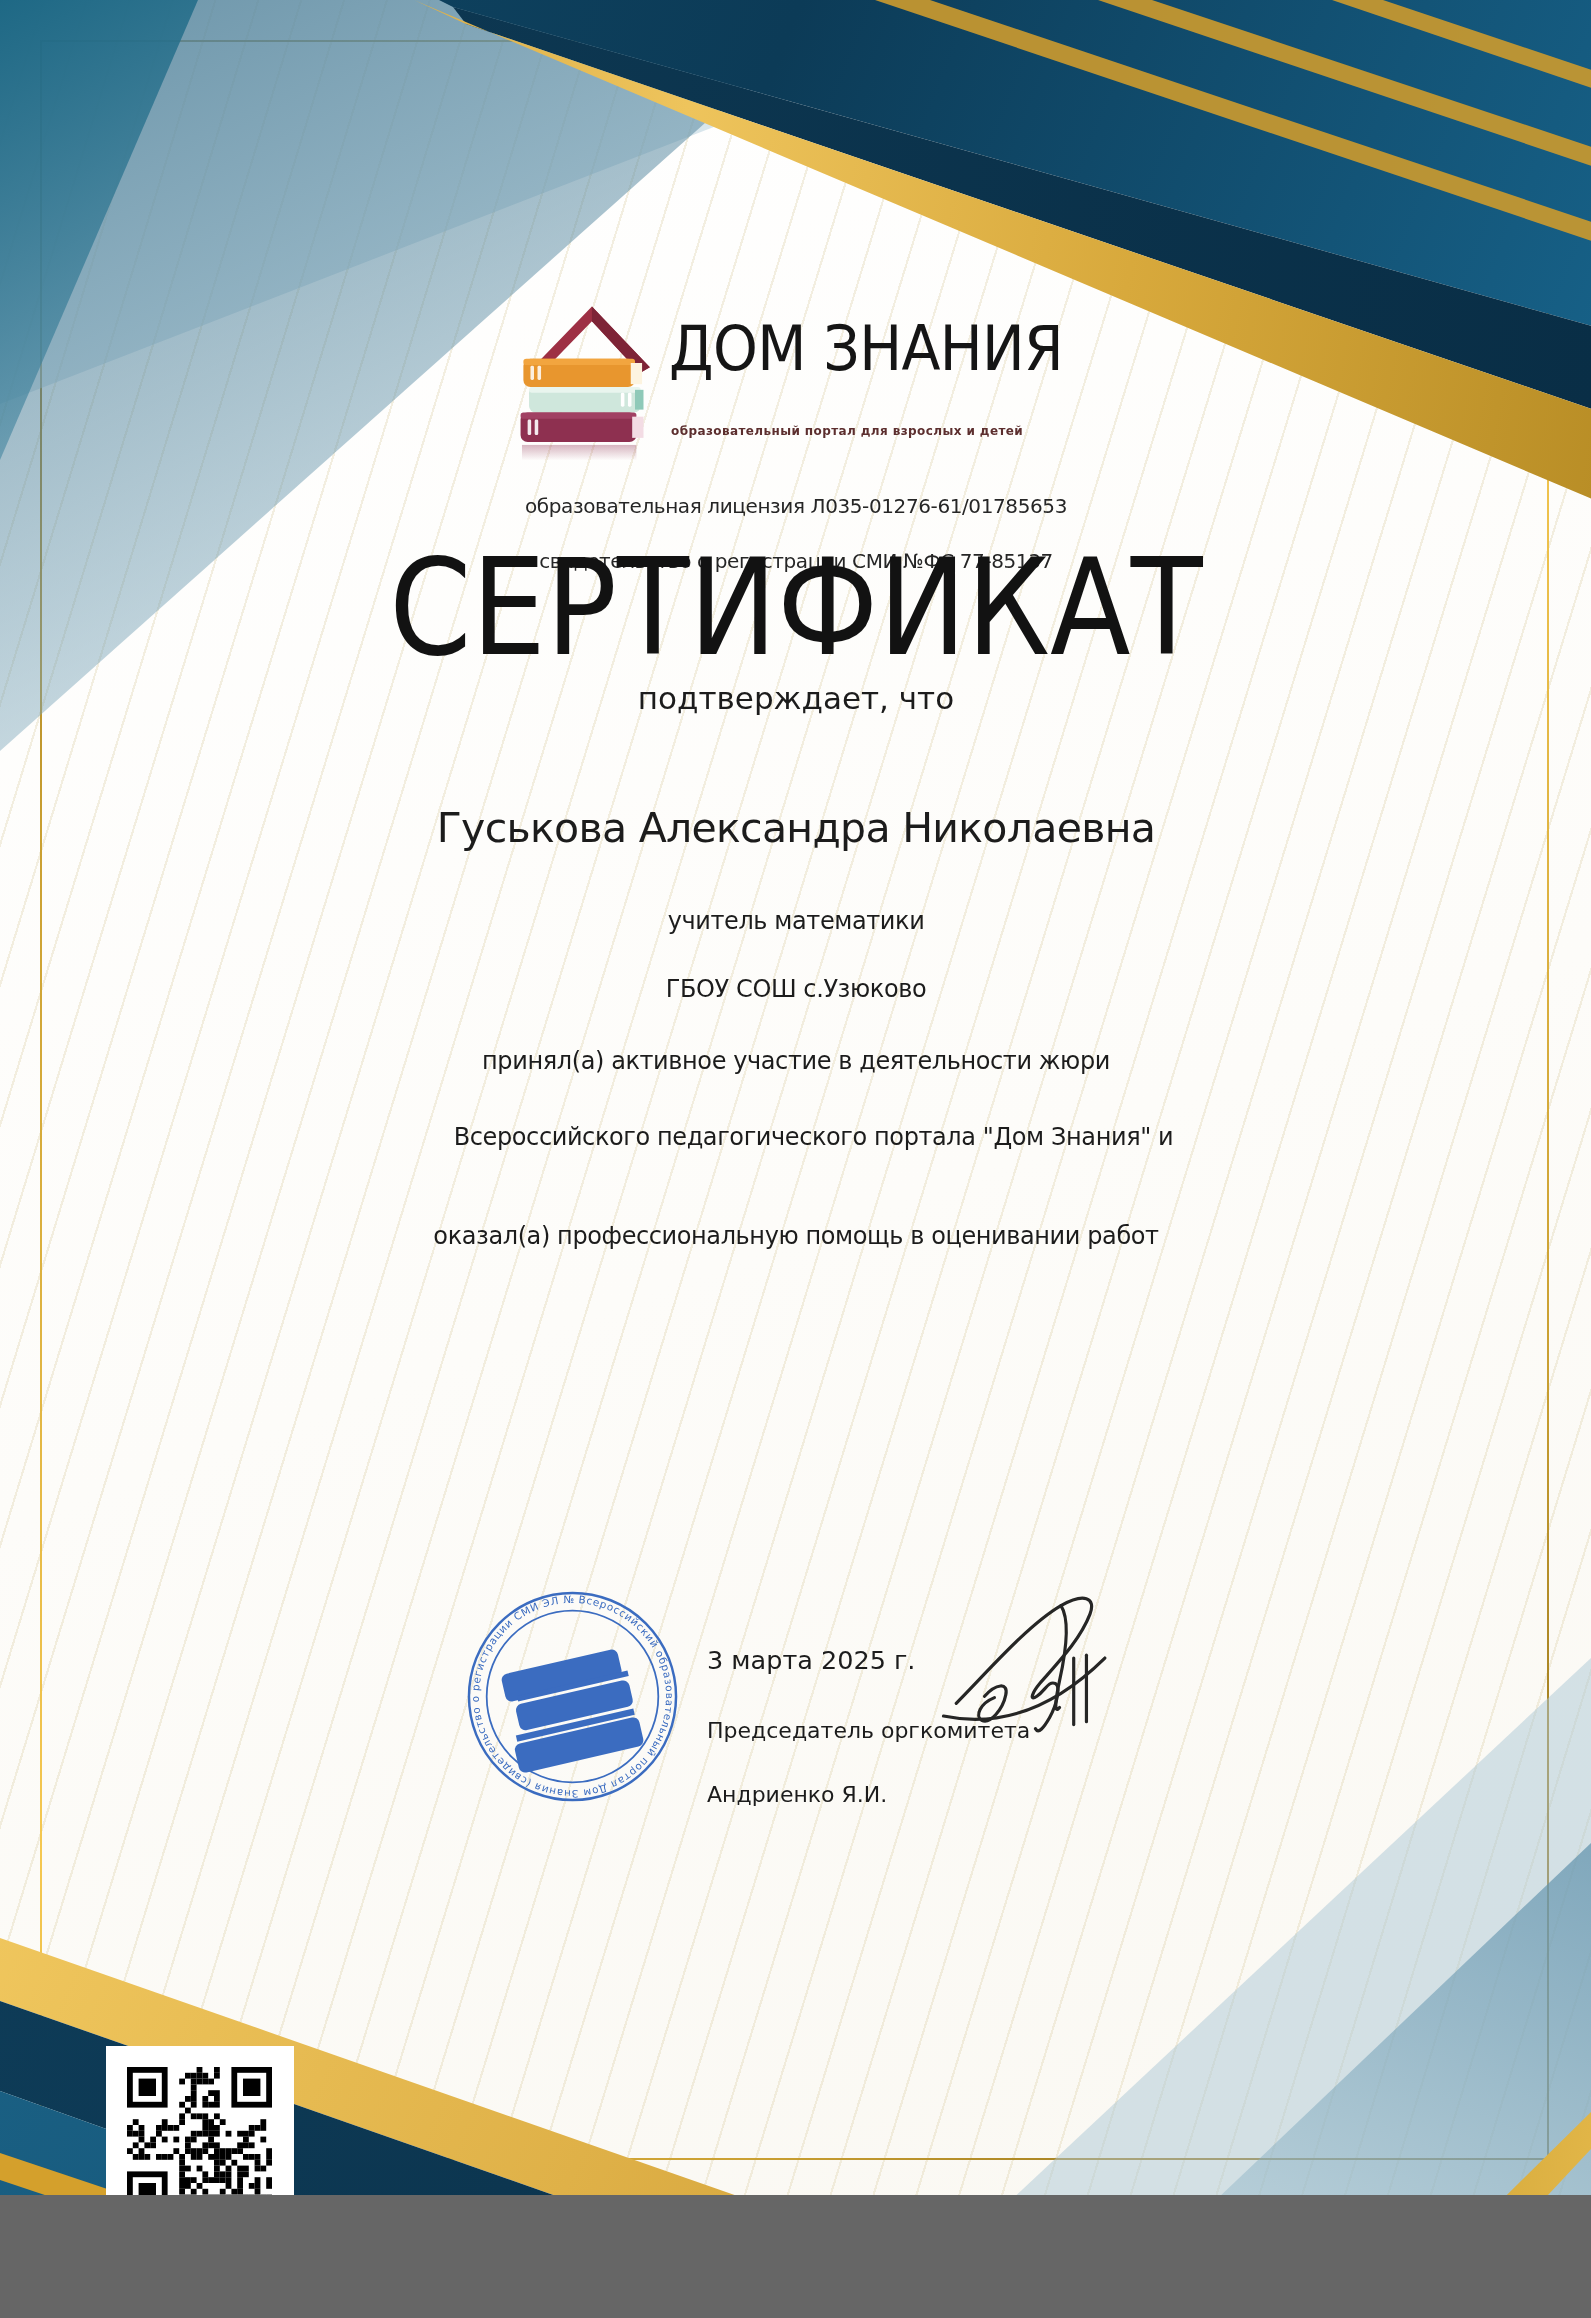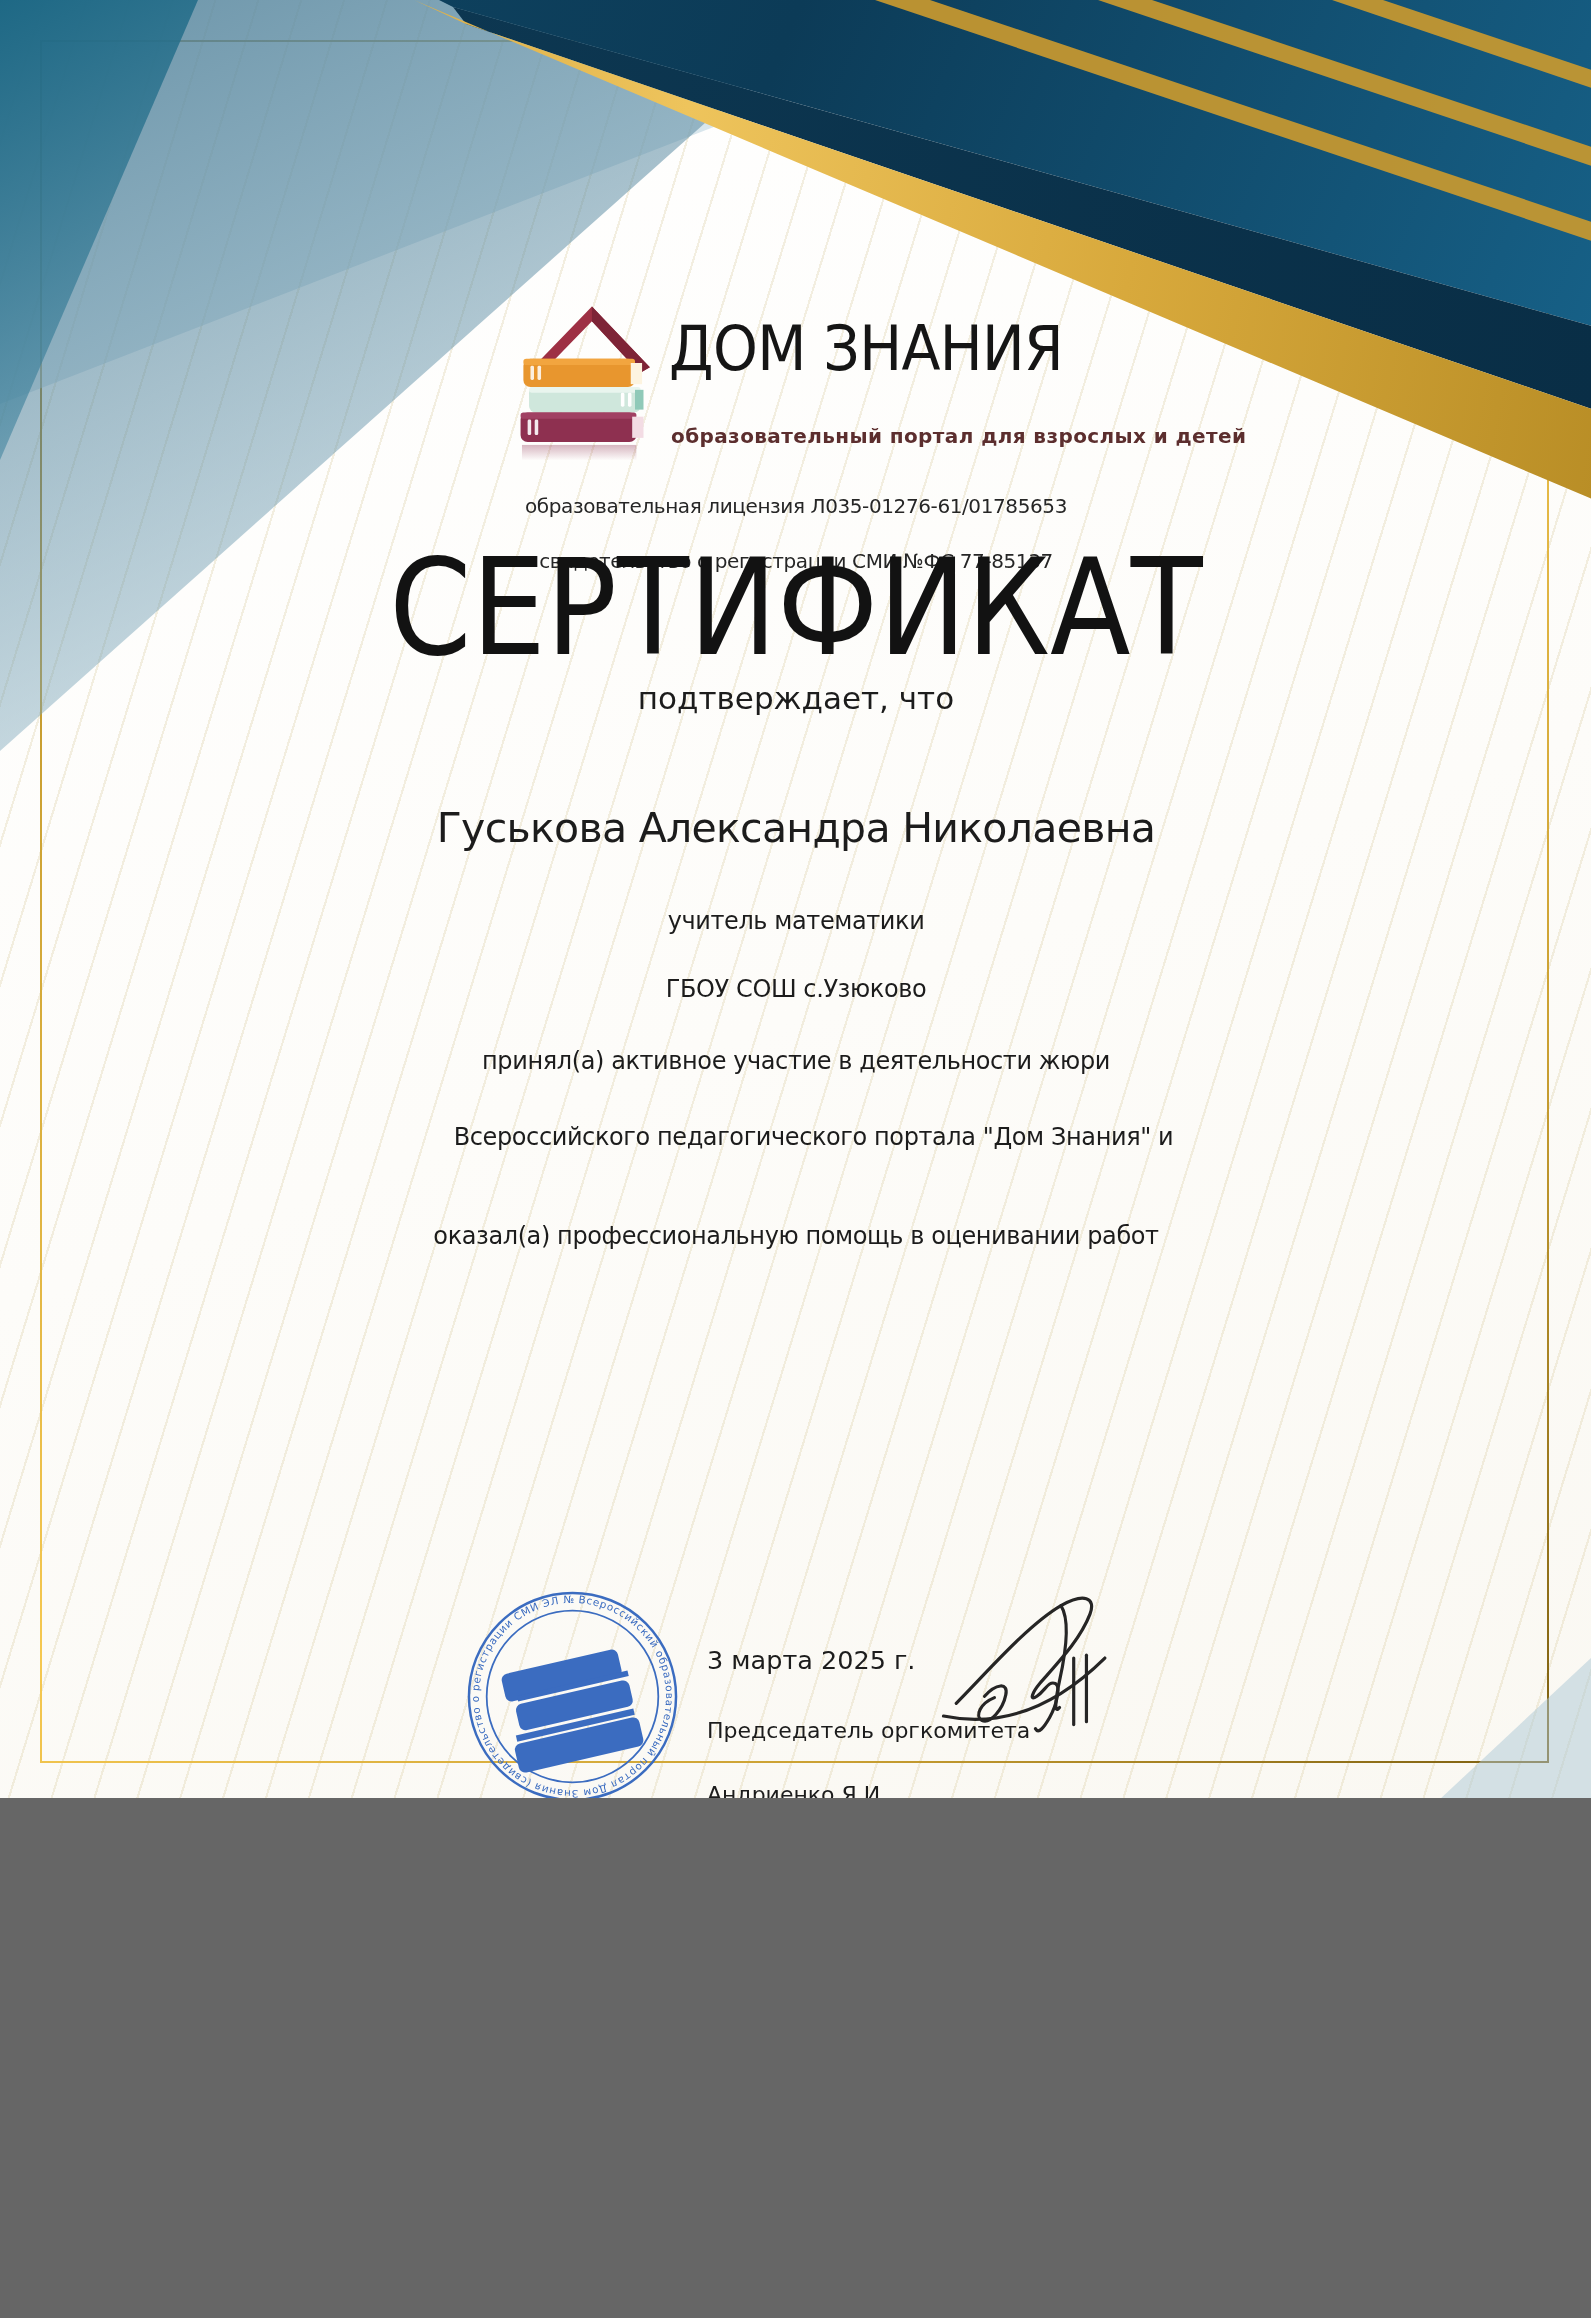--- a/index.html
+++ b/index.html
@@ -1,17 +1,17 @@
 <!DOCTYPE html>
 <html style="font-size:11.3px"><head>
 <meta charset="utf-8">
 <style>
   html,body{margin:0;padding:0;background:#666;}
   .page{
-    position:relative;width:1592px;height:1798px;overflow:hidden;
+    position:relative;width:1592px;height:2195px;overflow:hidden;
     background:
       repeating-linear-gradient(107deg, rgba(224,213,178,.38) 0 2.1px, rgba(255,255,255,0) 2.1px 41px),
       linear-gradient(160deg,#ffffff 0%,#fdfcf9 55%,#faf8f2 100%);
     font-family:"DejaVu Sans","Liberation Sans",sans-serif;
     color:#1c1c1c;
   }
   .abs{position:absolute;}
   
   .frame{
     position:absolute;left:40px;top:40px;right:43px;bottom:35px;
@@ -74,21 +74,21 @@
     background:linear-gradient(205deg,rgba(92,143,170,.72) 0%,rgba(168,199,213,.4) 90%);}
   .br-gold{left:1346px;top:2090px;width:246px;height:229px;
     clip-path:polygon(35px 229px,246px 21px,246px 58px,86px 229px);
     background:linear-gradient(100deg,#caa032,#e4b84a);z-index:3;}
   .br-corner{left:1388px;top:2196px;width:203px;height:123px;
     clip-path:polygon(203px 28px,203px 123px,43px 123px);
     background:linear-gradient(120deg,#10476b,#0a3350);z-index:3;}
   
   .center{left:0;right:0;text-align:center;}
   .brand-title{font-size:62px;letter-spacing:-0.7px;color:#151515;transform:scaleX(.92);transform-origin:left;white-space:nowrap;}
-  .brand-tagline{font-size:20px;font-weight:bold;color:#5c2e2e;letter-spacing:0.4px;white-space:nowrap;}
+  .brand-tagline{font-size:12px;font-weight:bold;color:#5c2e2e;letter-spacing:0.4px;white-space:nowrap;}
   .license{font-size:20px;color:#262626;letter-spacing:-0.4px;white-space:nowrap;}
   .cert-title{font-size:128px;color:#121212;white-space:nowrap;}
   .cert-title span{display:inline-block;transform:scale(.92,1.05);}
   .confirms{font-size:31px;}
   .recipient{font-size:41px;letter-spacing:-0.7px;}
   .bodyline{font-size:24px;letter-spacing:-0.4px;white-space:nowrap;}
   .foot{font-size:22px;white-space:nowrap;}
   .date{font-size:25.5px;}
   .z4{z-index:4;}
 </style>

